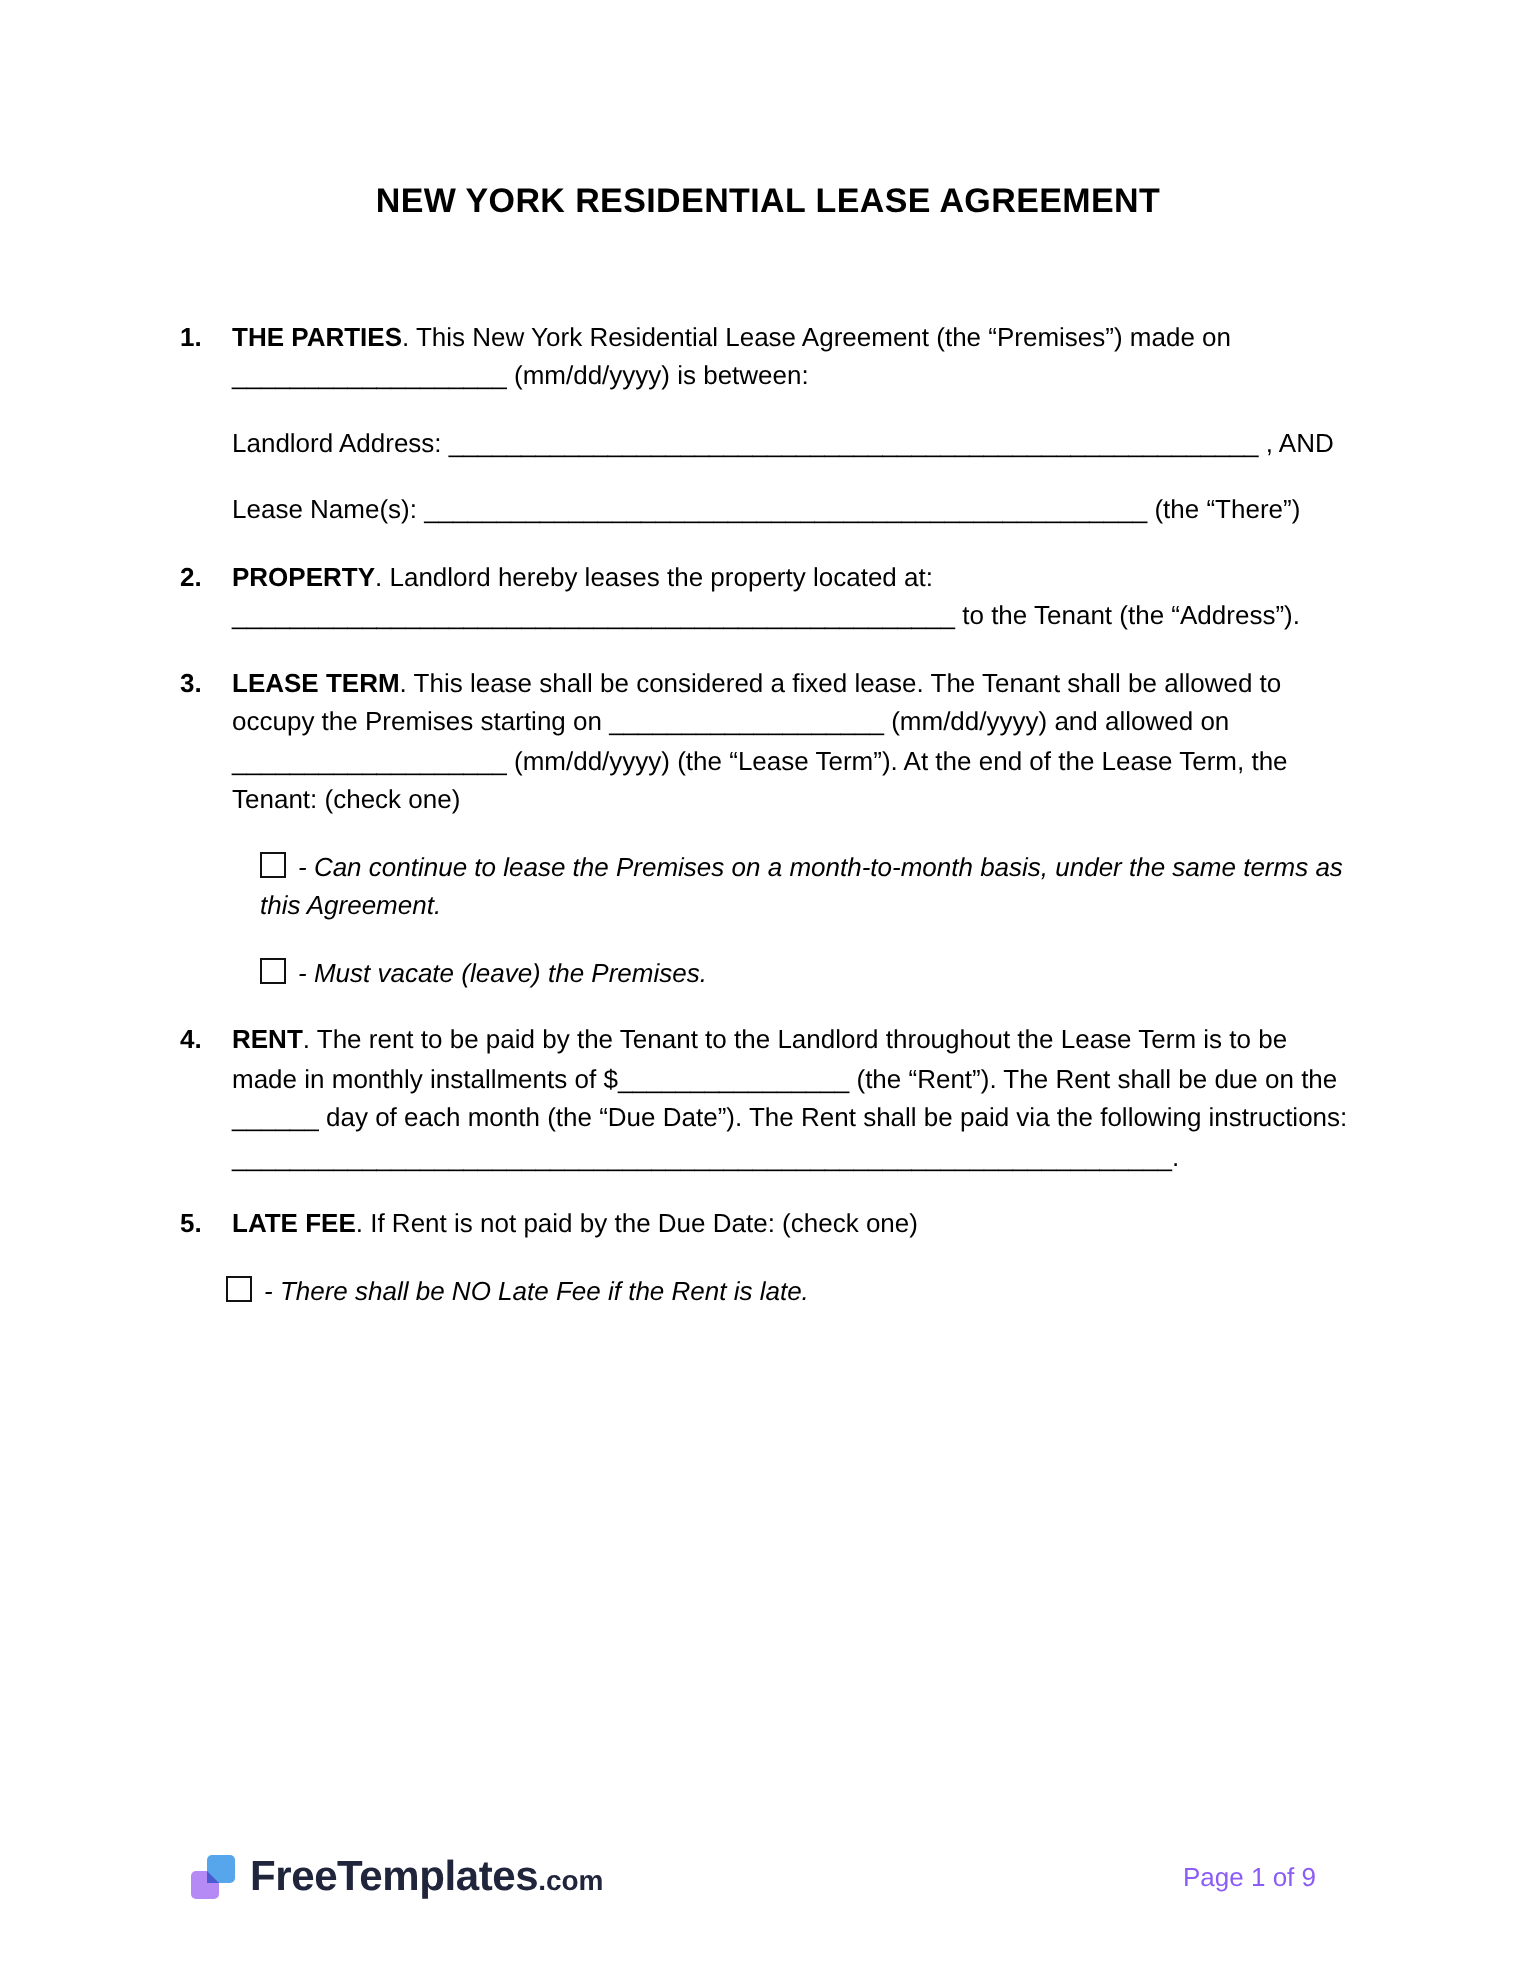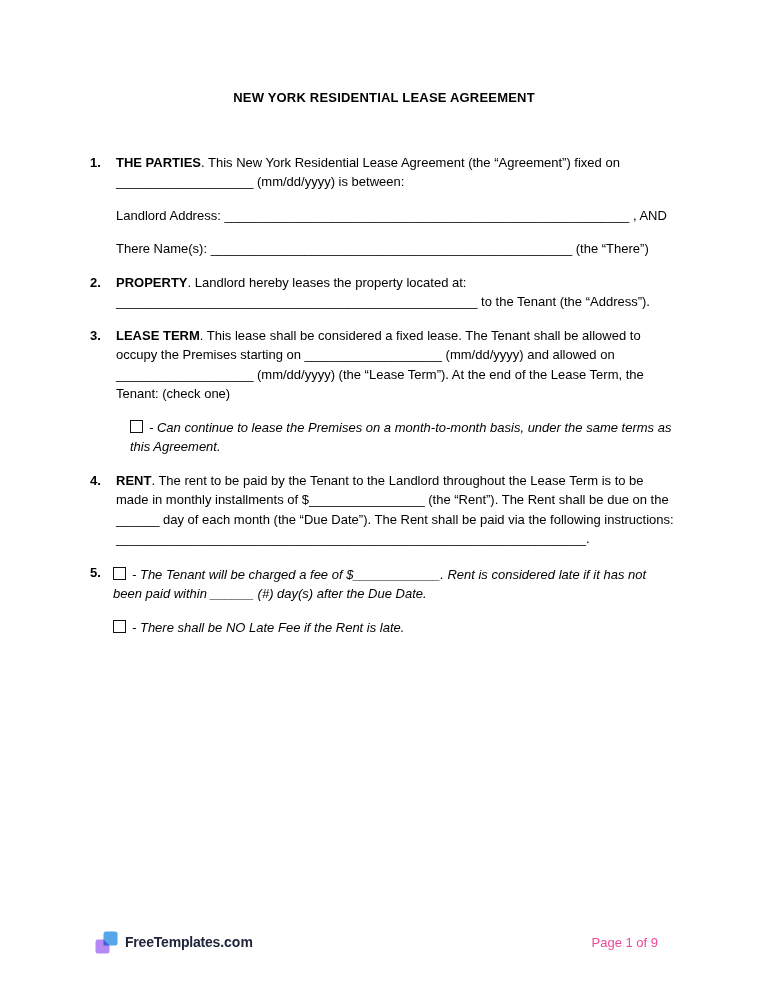--- a/index.html
+++ b/index.html
@@ -10,21 +10,21 @@
     background: #ffffff;
     font-family: "Liberation Sans", "DejaVu Sans", sans-serif;
     font-size: 13px;
     line-height: 1.5;
     color: #000000;
     box-sizing: border-box;
     padding: 88px 90px 0 90px;
     overflow: hidden;
   }
   .title {
-    font-size: 13px;
+    font-size: 17px;
     font-weight: 700;
     text-align: center;
     margin: 0 0 45px 0;
     letter-spacing: 0.2px;
     color: #000;
   }
   .section { display: flex; margin: 0; }
   .sec-num {
     width: 26px;
     flex-shrink: 0;
@@ -51,79 +51,80 @@
     right: 110px;
     bottom: 30px;
     display: flex;
     justify-content: space-between;
     align-items: center;
   }
   .brand { display: flex; align-items: center; gap: 7px; }
   .brand-text { display: flex; align-items: baseline; }
   .brand-name {
     font-weight: 700;
-    font-size: 14px;
+    font-size: 21px;
     color: #20253c;
     letter-spacing: -0.2px;
   }
   .brand-tld {
     font-weight: 700;
     font-size: 14px;
     color: #20253c;
   }
-  .page-indicator { font-size: 13px; color: #ec4899; }
+  .page-indicator { font-size: 13px; color: #8b5cf6; }
 </style>
 </head>
 <body>
 
 <div class="page">
 
   <h1 class="title">NEW YORK RESIDENTIAL LEASE AGREEMENT</h1>
 
   <div class="section">
     <div class="sec-num">1.</div>
     <div class="sec-body">
-      <p class="para"><span class="head">THE PARTIES</span><span>. This New York Residential Lease Agreement (the “Agreement”) fixed on </span><span>___________________</span><span> (mm/dd/yyyy) is between:</span></p>
+      <p class="para"><span class="head">THE PARTIES</span><span>. This New York Residential Lease Agreement (the “Premises”) made on </span><span>___________________</span><span> (mm/dd/yyyy) is between:</span></p>
 
       <p class="para"><span>Landlord Address: </span><span>________________________________________________________</span><span> , AND</span></p>
 
-      <p class="para"><span>There Name(s): </span><span>__________________________________________________</span><span> (the “There”)</span></p>
+      <p class="para"><span>Lease Name(s): </span><span>__________________________________________________</span><span> (the “There”)</span></p>
 
 
     </div>
   </div>
 
   <div class="section">
     <div class="sec-num">2.</div>
     <div class="sec-body">
       <p class="para"><span class="head">PROPERTY</span><span>. Landlord hereby leases the property located at: </span><span>__________________________________________________</span><span> to the Tenant (the “Address”).</span></p>
     </div>
   </div>
 
   <div class="section">
     <div class="sec-num">3.</div>
     <div class="sec-body">
       <p class="para"><span class="head">LEASE TERM</span><span>. This lease shall be considered a fixed lease. The Tenant shall be allowed to occupy the Premises starting on </span><span>___________________</span><span> (mm/dd/yyyy) and allowed on </span><span>___________________</span><span> (mm/dd/yyyy) (the “Lease Term”). At the end of the Lease Term, the Tenant: (check one)</span></p>
 
       <p class="option"><span class="checkbox"></span><span>- Can continue to lease the Premises on a month-to-month basis, under the same terms as this Agreement.</span></p>
+      <p class="option"><span class="checkbox"></span><span>- Must vacate (leave) the Premises.</span></p>
     </div>
   </div>
 
   <div class="section">
     <div class="sec-num">4.</div>
     <div class="sec-body">
       <p class="para"><span class="head">RENT</span><span>. The rent to be paid by the Tenant to the Landlord throughout the Lease Term is to be made in monthly installments of $</span><span>________________</span><span> (the “Rent”). The Rent shall be due on the </span><span>______</span><span> day of each month (the “Due Date”). The Rent shall be paid via the following instructions: </span><span>_________________________________________________________________</span><span>.</span></p>
     </div>
   </div>
 
   <div class="section">
     <div class="sec-num">5.</div>
     <div class="sec-body">
+      <p class="para"><span class="head">LATE FEE</span><span>. If Rent is not paid by the Due Date: (check one)</span></p>
 
-      <p class="option flush"><span class="checkbox"></span><span>- The Tenant will be charged a fee of $</span><span>____________</span><span>. Rent is considered late if it has not been paid within </span><span>______</span><span> (#) day(s) after the Due Date.</span></p>
 
       <p class="option flush"><span class="checkbox"></span><span>- There shall be NO Late Fee if the Rent is late.</span></p>
     </div>
   </div>
 
   <div class="footer">
     <div class="brand">
       <span style="display:inline-block; line-height:0;">
         <svg width="23" height="23" viewBox="0 0 23 23" aria-hidden="true">
           <rect x="0.5" y="8.5" width="14" height="14" rx="2.5" fill="#b58af5"></rect>

